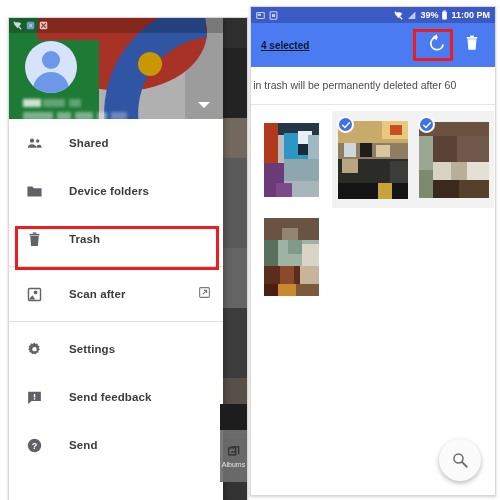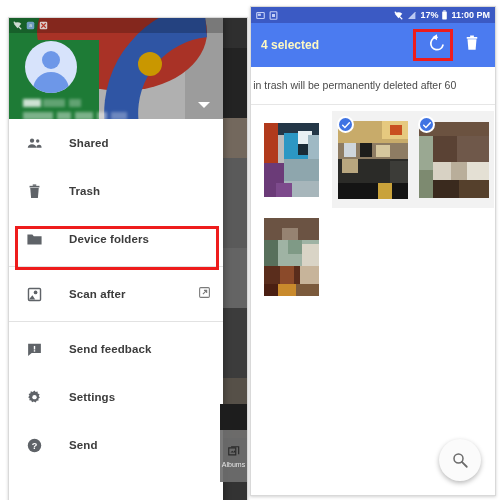--- a/index.html
+++ b/index.html
@@ -82,21 +82,21 @@
   .panel-right{position:absolute;left:250px;top:6px;width:244px;height:488px;
       background:#fff;border:1px solid #d9d9d9;box-shadow:0 1px 3px rgba(0,0,0,.18);
       overflow:hidden;}
 
   .statusbar-r{position:absolute;left:0;top:0;width:100%;height:16px;background:#3b5ac4;
       display:flex;align-items:center;padding:0 5px;box-sizing:border-box;color:#fff;}
   .sb-right{margin-left:auto;display:flex;align-items:center;gap:3px;font-size:9px;font-weight:bold;}
 
   .toolbar{position:absolute;left:0;top:16px;width:100%;height:44px;background:#4b7bf0;
       display:flex;align-items:center;padding:0 10px;box-sizing:border-box;}
-  .tb-title{color:#fef9c3;font-size:12px;font-weight:bold;}
+  .tb-title{color:#0f172a;font-size:10px;font-weight:bold;text-decoration:underline;}
   .tb-actions{margin-left:auto;display:flex;align-items:center;gap:16px;padding-right:4px;}
 
   .hl-restore{position:absolute;left:162px;top:22px;width:40px;height:32px;
       border:3px solid #ee1c1c;box-sizing:border-box;z-index:20;pointer-events:none;}
 
   .banner{position:absolute;left:0;top:60px;width:100%;height:38px;background:#fff;
       border-bottom:1px solid #e6e6e6;display:flex;align-items:flex-start;
       padding:12px 0 0 0;box-sizing:border-box;overflow:hidden;}
   .banner-txt{font-size:10.5px;color:#4a4a4a;white-space:nowrap;margin-left:-6px;}
   .banner-sub{position:absolute;left:2px;top:28px;font-size:7px;color:#9a9a9a;}
@@ -205,35 +205,35 @@
               <path d="M2.5 18c0-3.2 2.7-5 6-5s6 1.8 6 5z" fill="#5f6368"></path>
               <path d="M14.5 18c0-2.6 1.6-4.4 4-4.4s3.5 1.6 3.5 4.4z" fill="#5f6368"></path>
             </svg>
           </span>
           <span class="mi-lb">Shared</span>
         </div>
 
         <div class="mi">
           <span class="mi-ic">
             <svg width="17" height="17" viewBox="0 0 24 24">
+              <path d="M2 5h7l2 2.5h11V19H2z" fill="#5f6368"></path>
+            </svg>
+          </span>
+          <span class="mi-lb">Device folders</span>
+        </div>
+
+        <div class="mi">
+          <span class="mi-ic">
+            <svg width="17" height="17" viewBox="0 0 24 24">
               <path d="M6 7h12l-1.2 14H7.2z" fill="#5f6368"></path>
               <rect x="5" y="4" width="14" height="2.3" fill="#5f6368"></rect>
               <rect x="9.5" y="2" width="5" height="2" fill="#5f6368"></rect>
             </svg>
           </span>
           <span class="mi-lb">Trash</span>
-        </div>
-
-        <div class="mi">
-          <span class="mi-ic">
-            <svg width="17" height="17" viewBox="0 0 24 24">
-              <path d="M2 5h7l2 2.5h11V19H2z" fill="#5f6368"></path>
-            </svg>
-          </span>
-          <span class="mi-lb">Device folders</span>
         </div>
 
         <div class="divider"></div>
 
 
         <div class="mi">
           <span class="mi-ic">
             <svg width="17" height="17" viewBox="0 0 24 24">
               <rect x="3.5" y="3.5" width="17" height="17" rx="1.5" fill="none" stroke="#5f6368" stroke-width="2"></rect>
               <circle cx="13.5" cy="9" r="2.6" fill="#5f6368"></circle>
@@ -247,36 +247,36 @@
               <path d="M9 15L16 8 M11 8h5v5" fill="none" stroke="#7a7a7a" stroke-width="2"></path>
             </svg>
           </span>
         </div>
 
         <div class="divider"></div>
 
         <div class="mi">
           <span class="mi-ic">
             <svg width="17" height="17" viewBox="0 0 24 24">
+              <path d="M12 2l1.6 2.3 2.7-.7.3 2.8 2.6 1-1.3 2.5 1.8 2.1-2.3 1.6.4 2.8-2.8.1-1.2 2.5L11 17.6l-2.5 1.2-1.1-2.6-2.8-.2.5-2.8L3 11.7l1.9-2.1L3.7 7.1l2.6-1 .4-2.8 2.7.8z" fill="#5f6368"></path>
+              <circle cx="12" cy="11.5" r="3.1" fill="#ffffff"></circle>
+            </svg>
+          </span>
+          <span class="mi-lb">Settings</span>
+        </div>
+
+        <div class="mi">
+          <span class="mi-ic">
+            <svg width="17" height="17" viewBox="0 0 24 24">
               <path d="M3 4h18v13H8l-5 4z" fill="#5f6368"></path>
               <rect x="11" y="7" width="2" height="5" fill="#fff"></rect>
               <rect x="11" y="13" width="2" height="2" fill="#fff"></rect>
             </svg>
           </span>
           <span class="mi-lb">Send feedback</span>
-        </div>
-
-        <div class="mi">
-          <span class="mi-ic">
-            <svg width="17" height="17" viewBox="0 0 24 24">
-              <path d="M12 2l1.6 2.3 2.7-.7.3 2.8 2.6 1-1.3 2.5 1.8 2.1-2.3 1.6.4 2.8-2.8.1-1.2 2.5L11 17.6l-2.5 1.2-1.1-2.6-2.8-.2.5-2.8L3 11.7l1.9-2.1L3.7 7.1l2.6-1 .4-2.8 2.7.8z" fill="#5f6368"></path>
-              <circle cx="12" cy="11.5" r="3.1" fill="#ffffff"></circle>
-            </svg>
-          </span>
-          <span class="mi-lb">Settings</span>
         </div>
 
         <div class="mi">
           <span class="mi-ic">
             <svg width="17" height="17" viewBox="0 0 24 24">
               <circle cx="12" cy="12" r="9.5" fill="#5f6368"></circle>
               <text x="12" y="16.6" font-size="13" text-anchor="middle" fill="#ffffff" font-family="Liberation Sans" font-weight="bold">?</text>
             </svg>
           </span>
           <span class="mi-lb">Send</span>
@@ -303,21 +303,21 @@
       </div>
       <div class="sb-right">
         <svg width="11" height="9" viewBox="0 0 24 24">
           <path d="M2 7c6-5 14-5 20 0l-10 12z" fill="#ffffff"></path>
           <path d="M2 2 L22 22" stroke="#ffffff" stroke-width="3"></path>
         </svg>
         <svg width="10" height="9" viewBox="0 0 24 24">
           <path d="M21 3v18H3z" fill="#b9c8f3"></path>
           <path d="M3 21 L21 3" stroke="#ffffff" stroke-width="2"></path>
         </svg>
-        <span>17%</span>
+        <span>39%</span>
         <svg width="7" height="10" viewBox="0 0 14 24">
           <rect x="4" y="1" width="6" height="2.5" fill="#ffffff"></rect>
           <rect x="1.5" y="3.5" width="11" height="19" rx="1.5" fill="#ffffff"></rect>
         </svg>
         <span>11:00 PM</span>
       </div>
     </div>
 
     <div class="toolbar">
       <span class="tb-title">4 selected</span>

